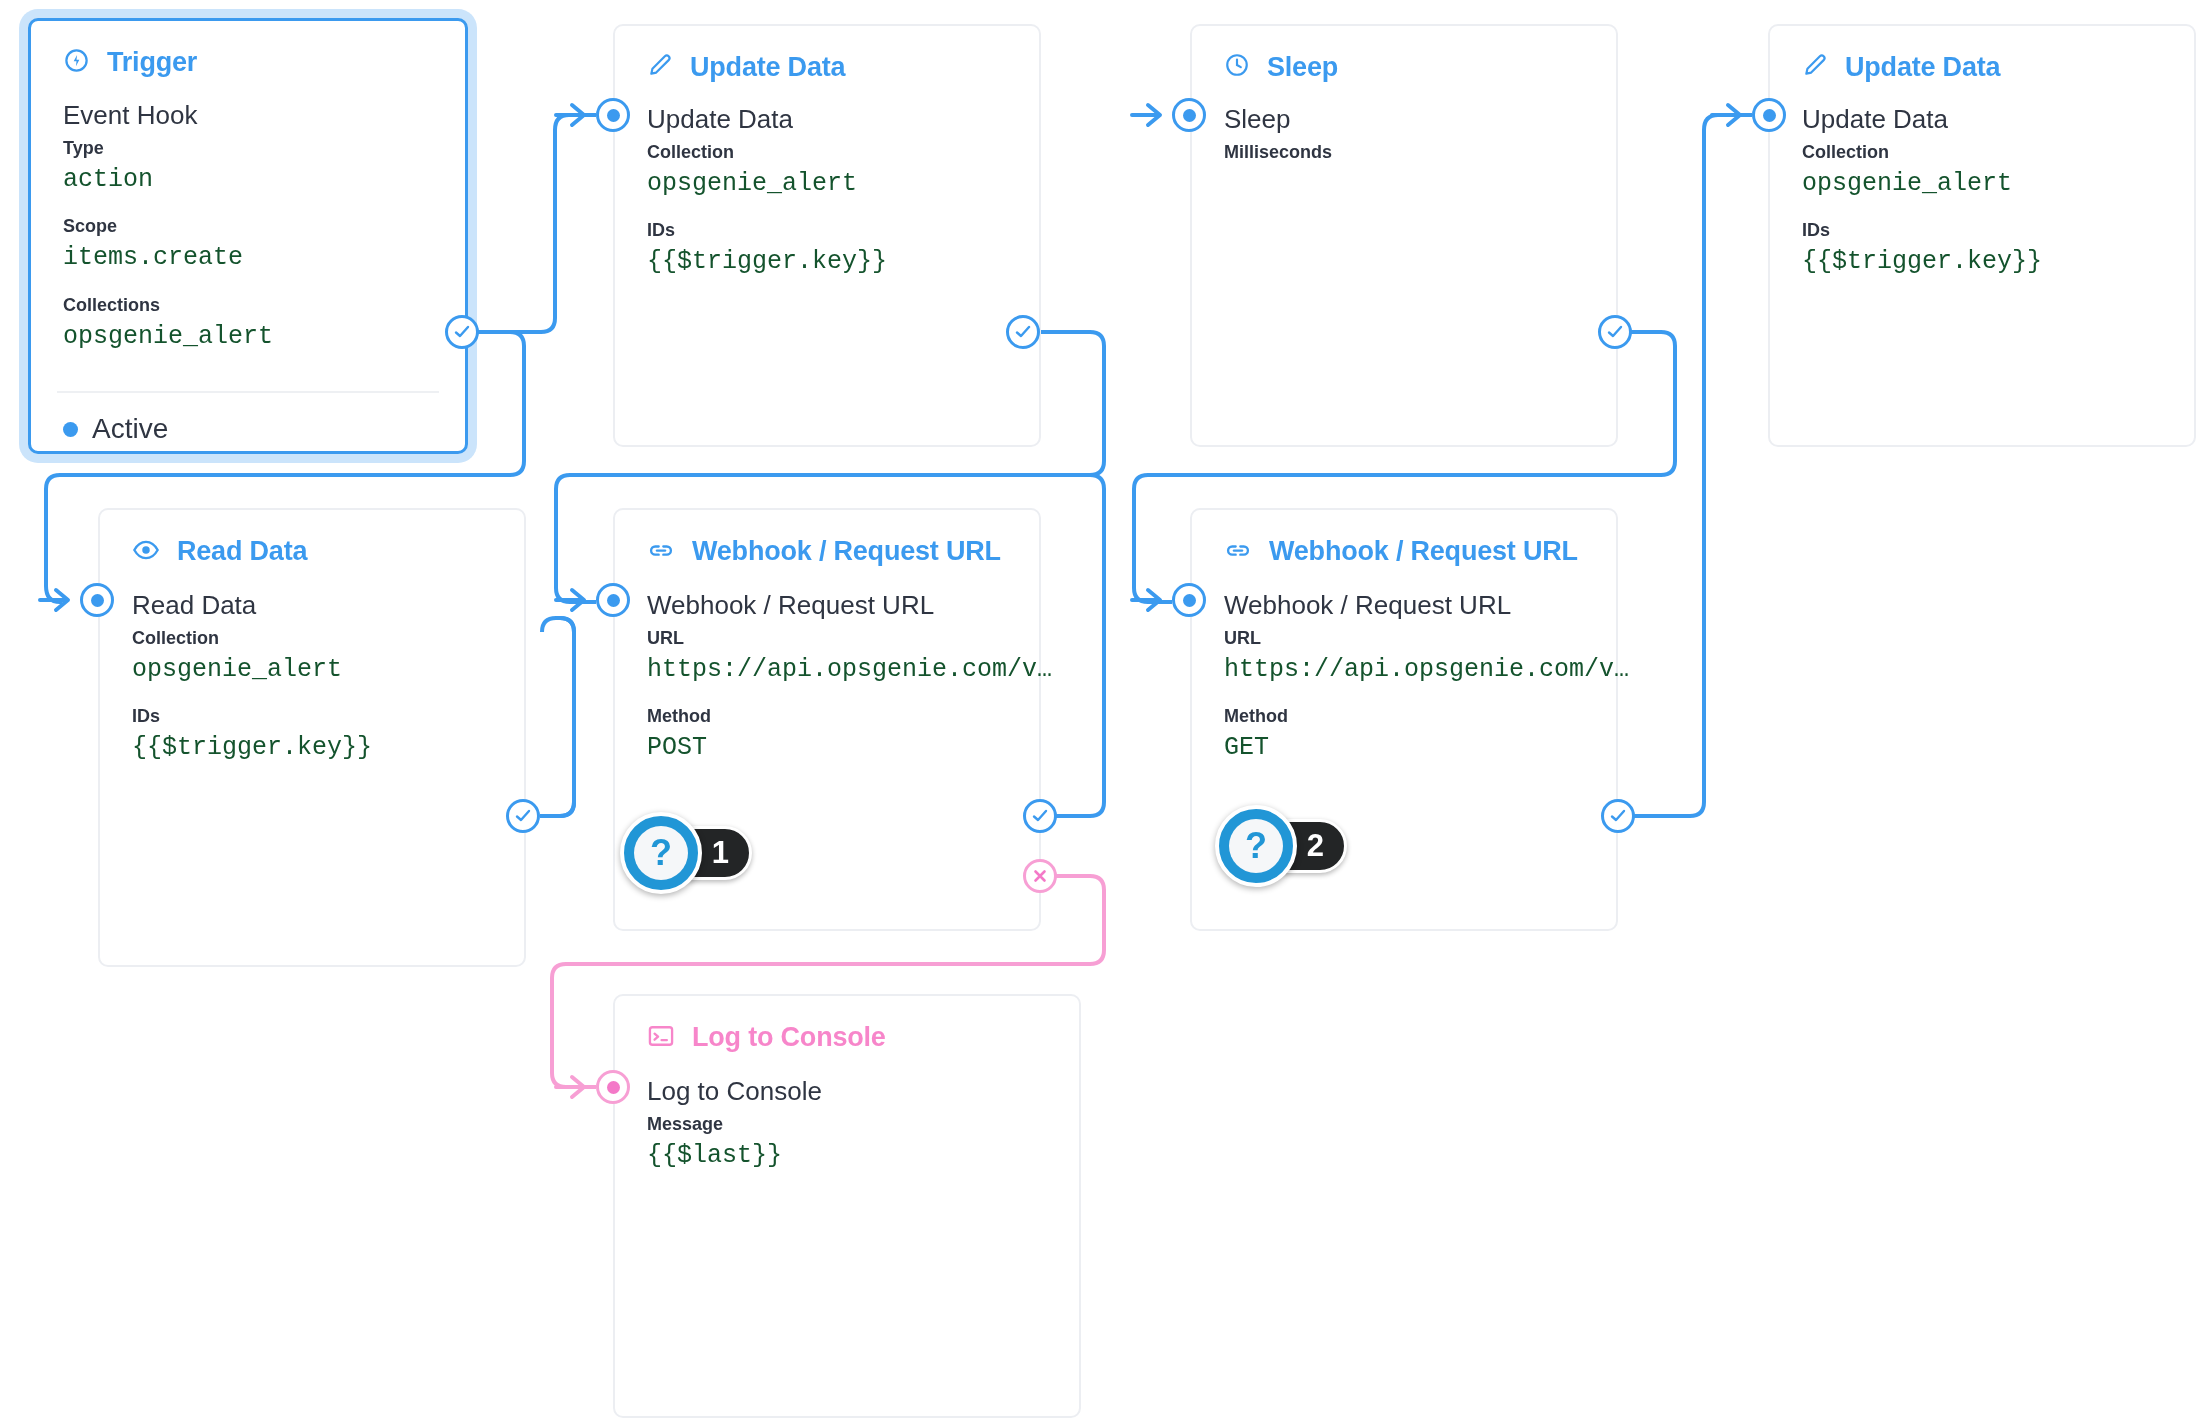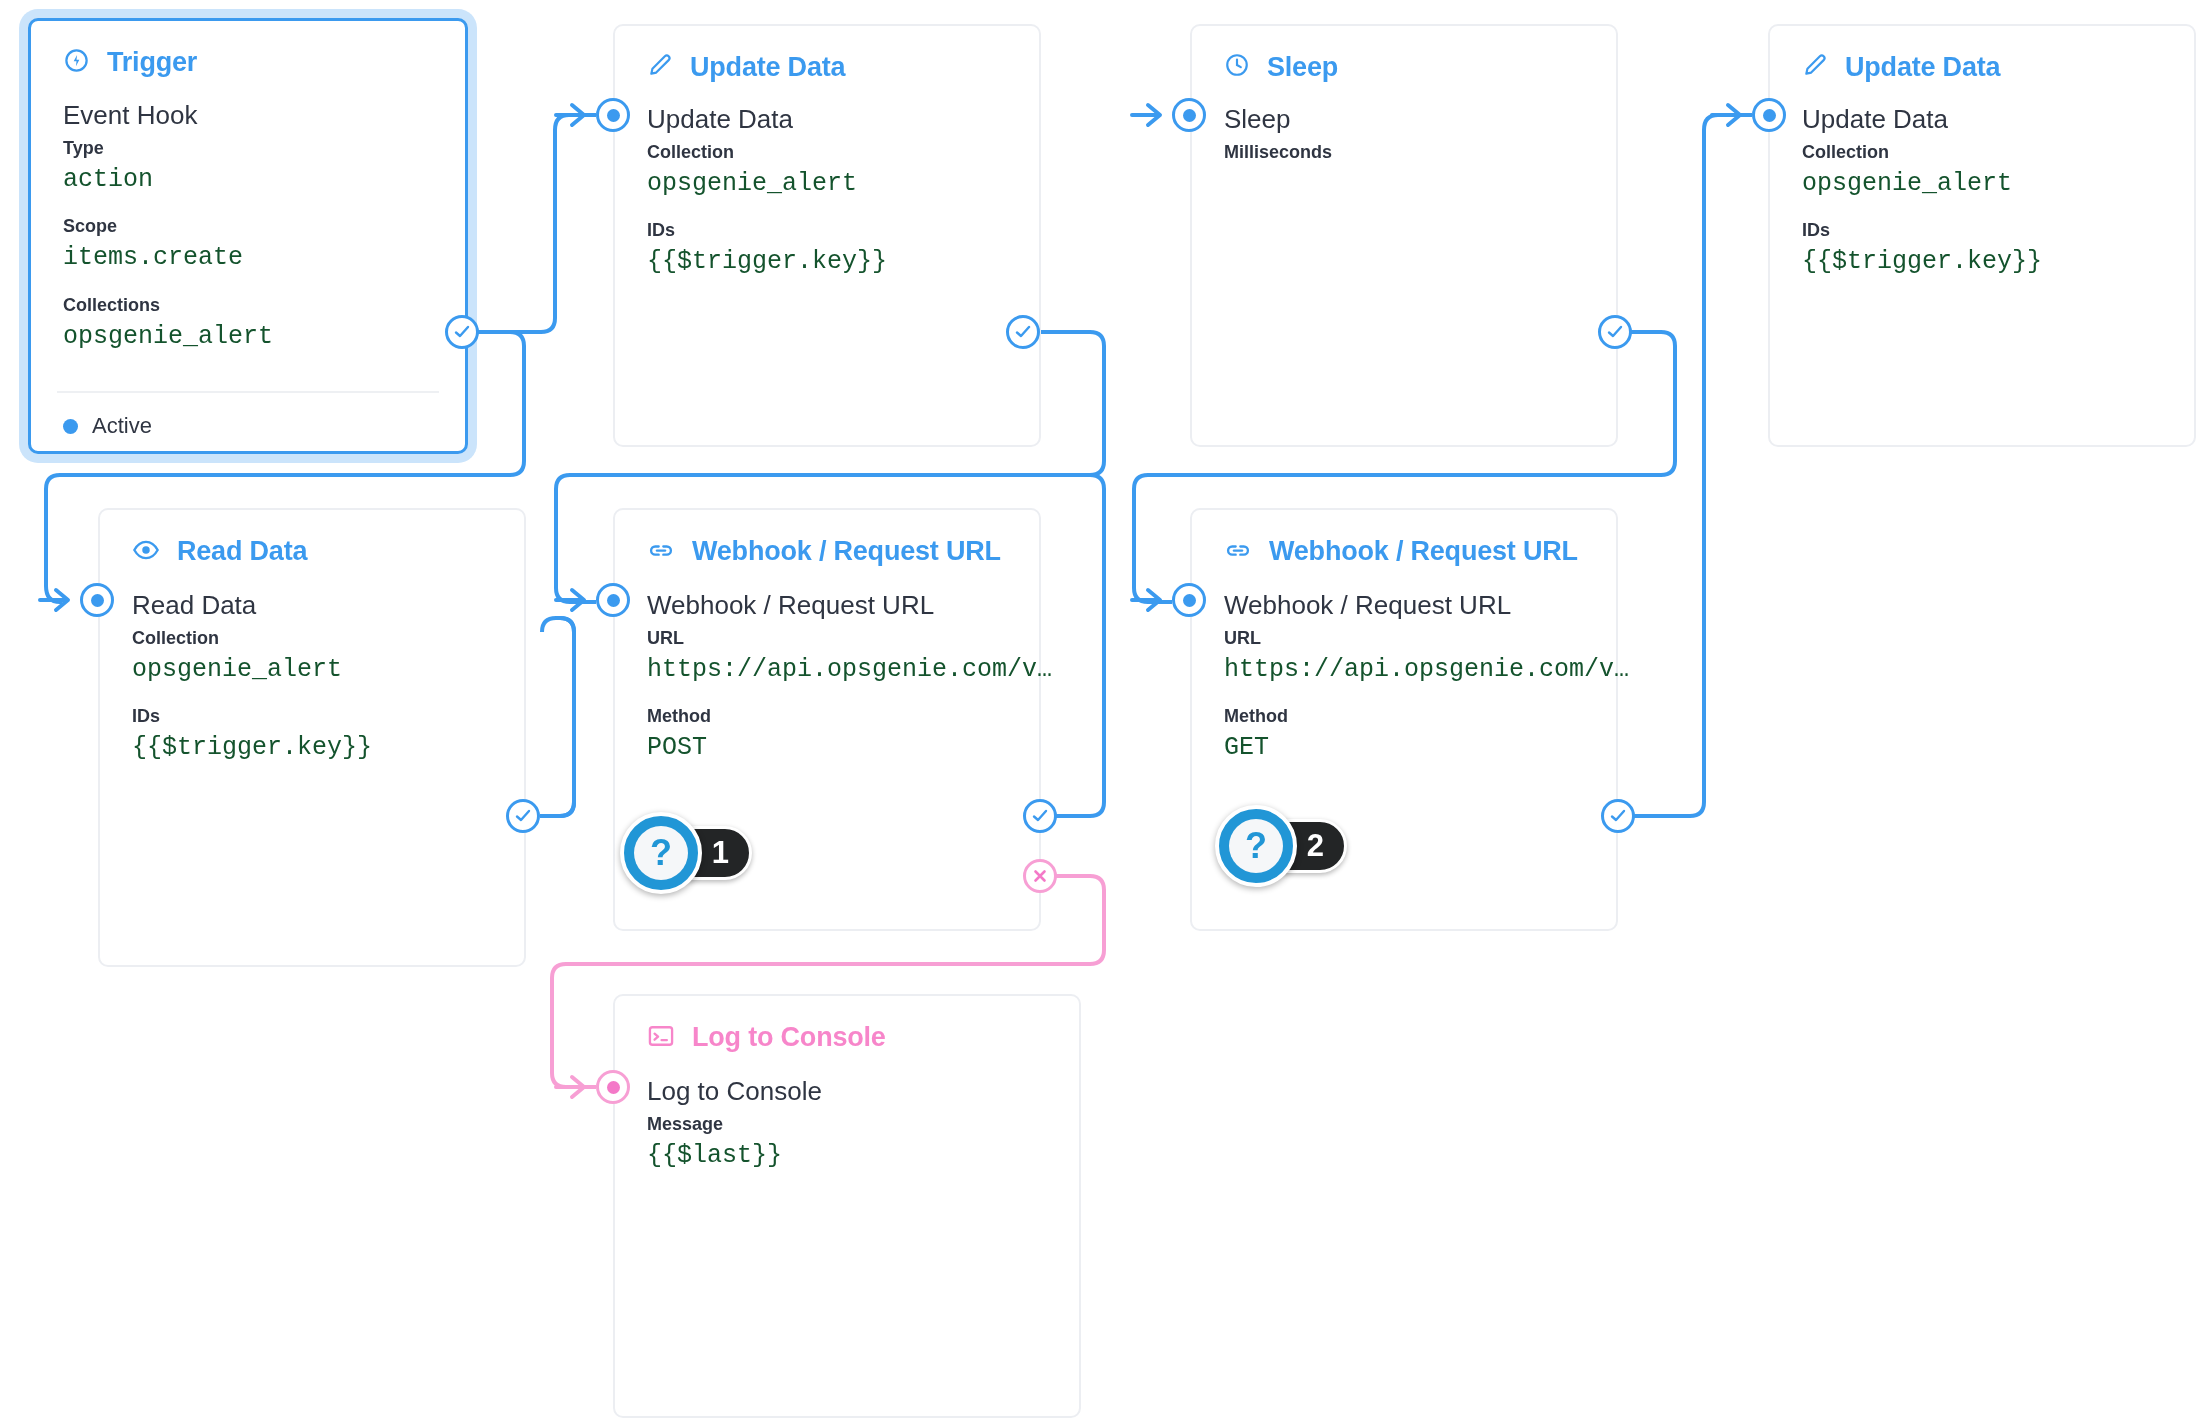--- a/index.html
+++ b/index.html
@@ -48,21 +48,21 @@
   .val {
     font-family: "Liberation Mono", monospace;
     font-size: 25px; color: #14532d; line-height: 1.42;
     white-space: nowrap;
   }
   .gap { height: 16px; }
 
   .divider { position: absolute; left: 26px; right: 26px; height: 2px; background: #eef0f3; }
   .status {
     position: absolute; left: 32px; display: flex; align-items: center; gap: 14px;
-    font-size: 22px; color: #2f3542;
+    font-size: 28px; color: #2f3542;
   }
   .status .dot { width: 15px; height: 15px; border-radius: 50%; background: #3b9aef; }
 
   
   .port { position: absolute; width: 34px; height: 34px; border-radius: 50%;
           border: 3px solid #3b9aef; background: #fff; }
   .port.in::after {
     content: ""; position: absolute; left: 50%; top: 50%;
     width: 13px; height: 13px; margin: -6.5px 0 0 -6.5px;
     border-radius: 50%; background: #3b9aef;

